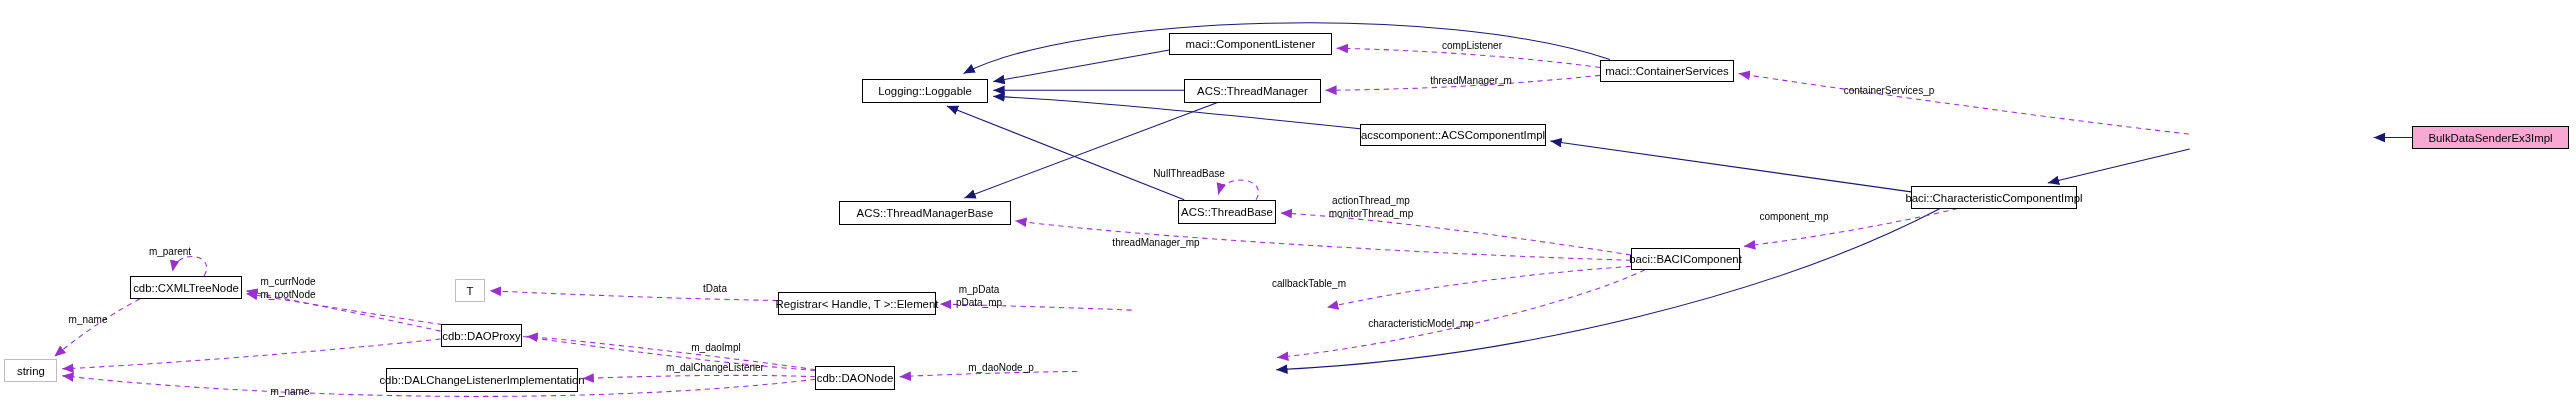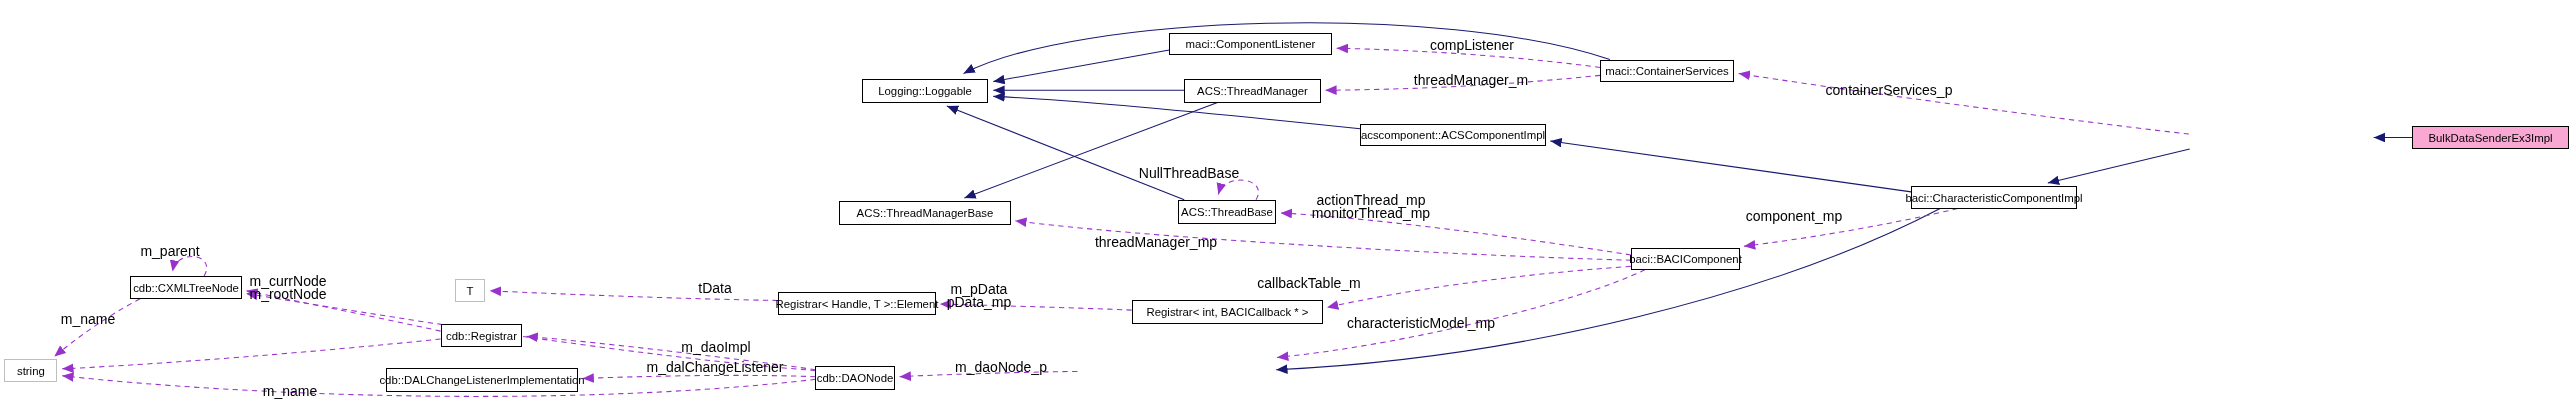--- a/index.html
+++ b/index.html
@@ -4,21 +4,21 @@
 <style>
   html,body{margin:0;padding:0;background:#ffffff;}
   .canvas{position:relative;width:2576px;height:410px;background:#ffffff;overflow:hidden;
           font-family:"Liberation Sans","DejaVu Sans",sans-serif;}
   .edges{position:absolute;left:0;top:0;}
   .node{position:absolute;display:flex;align-items:center;justify-content:center;
         box-sizing:border-box;border:0.9px solid #000;background:#fff;color:#000;
         font-size:11.4px;white-space:nowrap;text-align:center;padding:0 11px;}
   .node.external{border-color:#bebebe;}
   .node.highlight{background:#f9a8d4;border-color:#000;}
-  .elabel{position:absolute;transform:translateX(-50%);color:#000;font-size:14px;
+  .elabel{position:absolute;transform:translateX(-50%);color:#000;font-size:10px;
           white-space:nowrap;text-align:center;line-height:13px;}
   .inherit{stroke:#191970;stroke-width:1.2;fill:none;}
   .usage{stroke:#9932CC;stroke-width:1.2;fill:none;stroke-dasharray:6 5;}
 </style>
 </head>
 <body>
 
 <div class="canvas">
 
   <svg class="edges" width="2576" height="410" viewBox="0 0 2941 468">
@@ -74,23 +74,22 @@
   <div class="node" style="left:1600px;top:60px;width:134px;height:22px">maci::ContainerServices</div>
   <div class="node" style="left:1360px;top:124px;width:186px;height:22px">acscomponent::ACSComponentImpl</div>
   <div class="node highlight" style="left:2412px;top:126px;width:157px;height:23px">BulkDataSenderEx3Impl</div>
   <div class="node" style="left:839px;top:201px;width:172px;height:24px">ACS::ThreadManagerBase</div>
   <div class="node" style="left:1178px;top:200px;width:98px;height:24px">ACS::ThreadBase</div>
   <div class="node" style="left:1911px;top:186px;width:166px;height:23px">baci::CharacteristicComponentImpl</div>
   <div class="node" style="left:1631px;top:248px;width:109px;height:22px">baci::BACIComponent</div>
   <div class="node" style="left:130px;top:276px;width:112px;height:23px">cdb::CXMLTreeNode</div>
   <div class="node external" style="left:455px;top:279px;width:30px;height:23px">T</div>
   <div class="node" style="left:778px;top:292px;width:158px;height:23px">Registrar&lt; Handle, T &gt;::Element</div>
-  <div class="node" style="left:1132px;top:300px;width:191px;height:24px">Registrar&lt; int, BACICallback * &gt;</div>
   <div class="node external" style="left:4.4px;top:359px;width:53px;height:23px">string</div>
-  <div class="node" style="left:441px;top:324px;width:81px;height:23px">cdb::Registrar</div>
+  <div class="node" style="left:441px;top:324px;width:81px;height:23px">cdb::DAOProxy</div>
   <div class="node" style="left:386px;top:368px;width:192px;height:24px">cdb::DALChangeListenerImplementation</div>
   <div class="node" style="left:815px;top:366px;width:80px;height:24px">cdb::DAONode</div>
 
   <div class="elabel" style="left:1472px;top:39px">compListener</div>
   <div class="elabel" style="left:1471px;top:74px">threadManager_m</div>
   <div class="elabel" style="left:1889px;top:84px">containerServices_p</div>
   <div class="elabel" style="left:1189px;top:167px">NullThreadBase</div>
   <div class="elabel" style="left:1371px;top:194px">
     <div>actionThread_mp</div>
     <div>monitorThread_mp</div>

